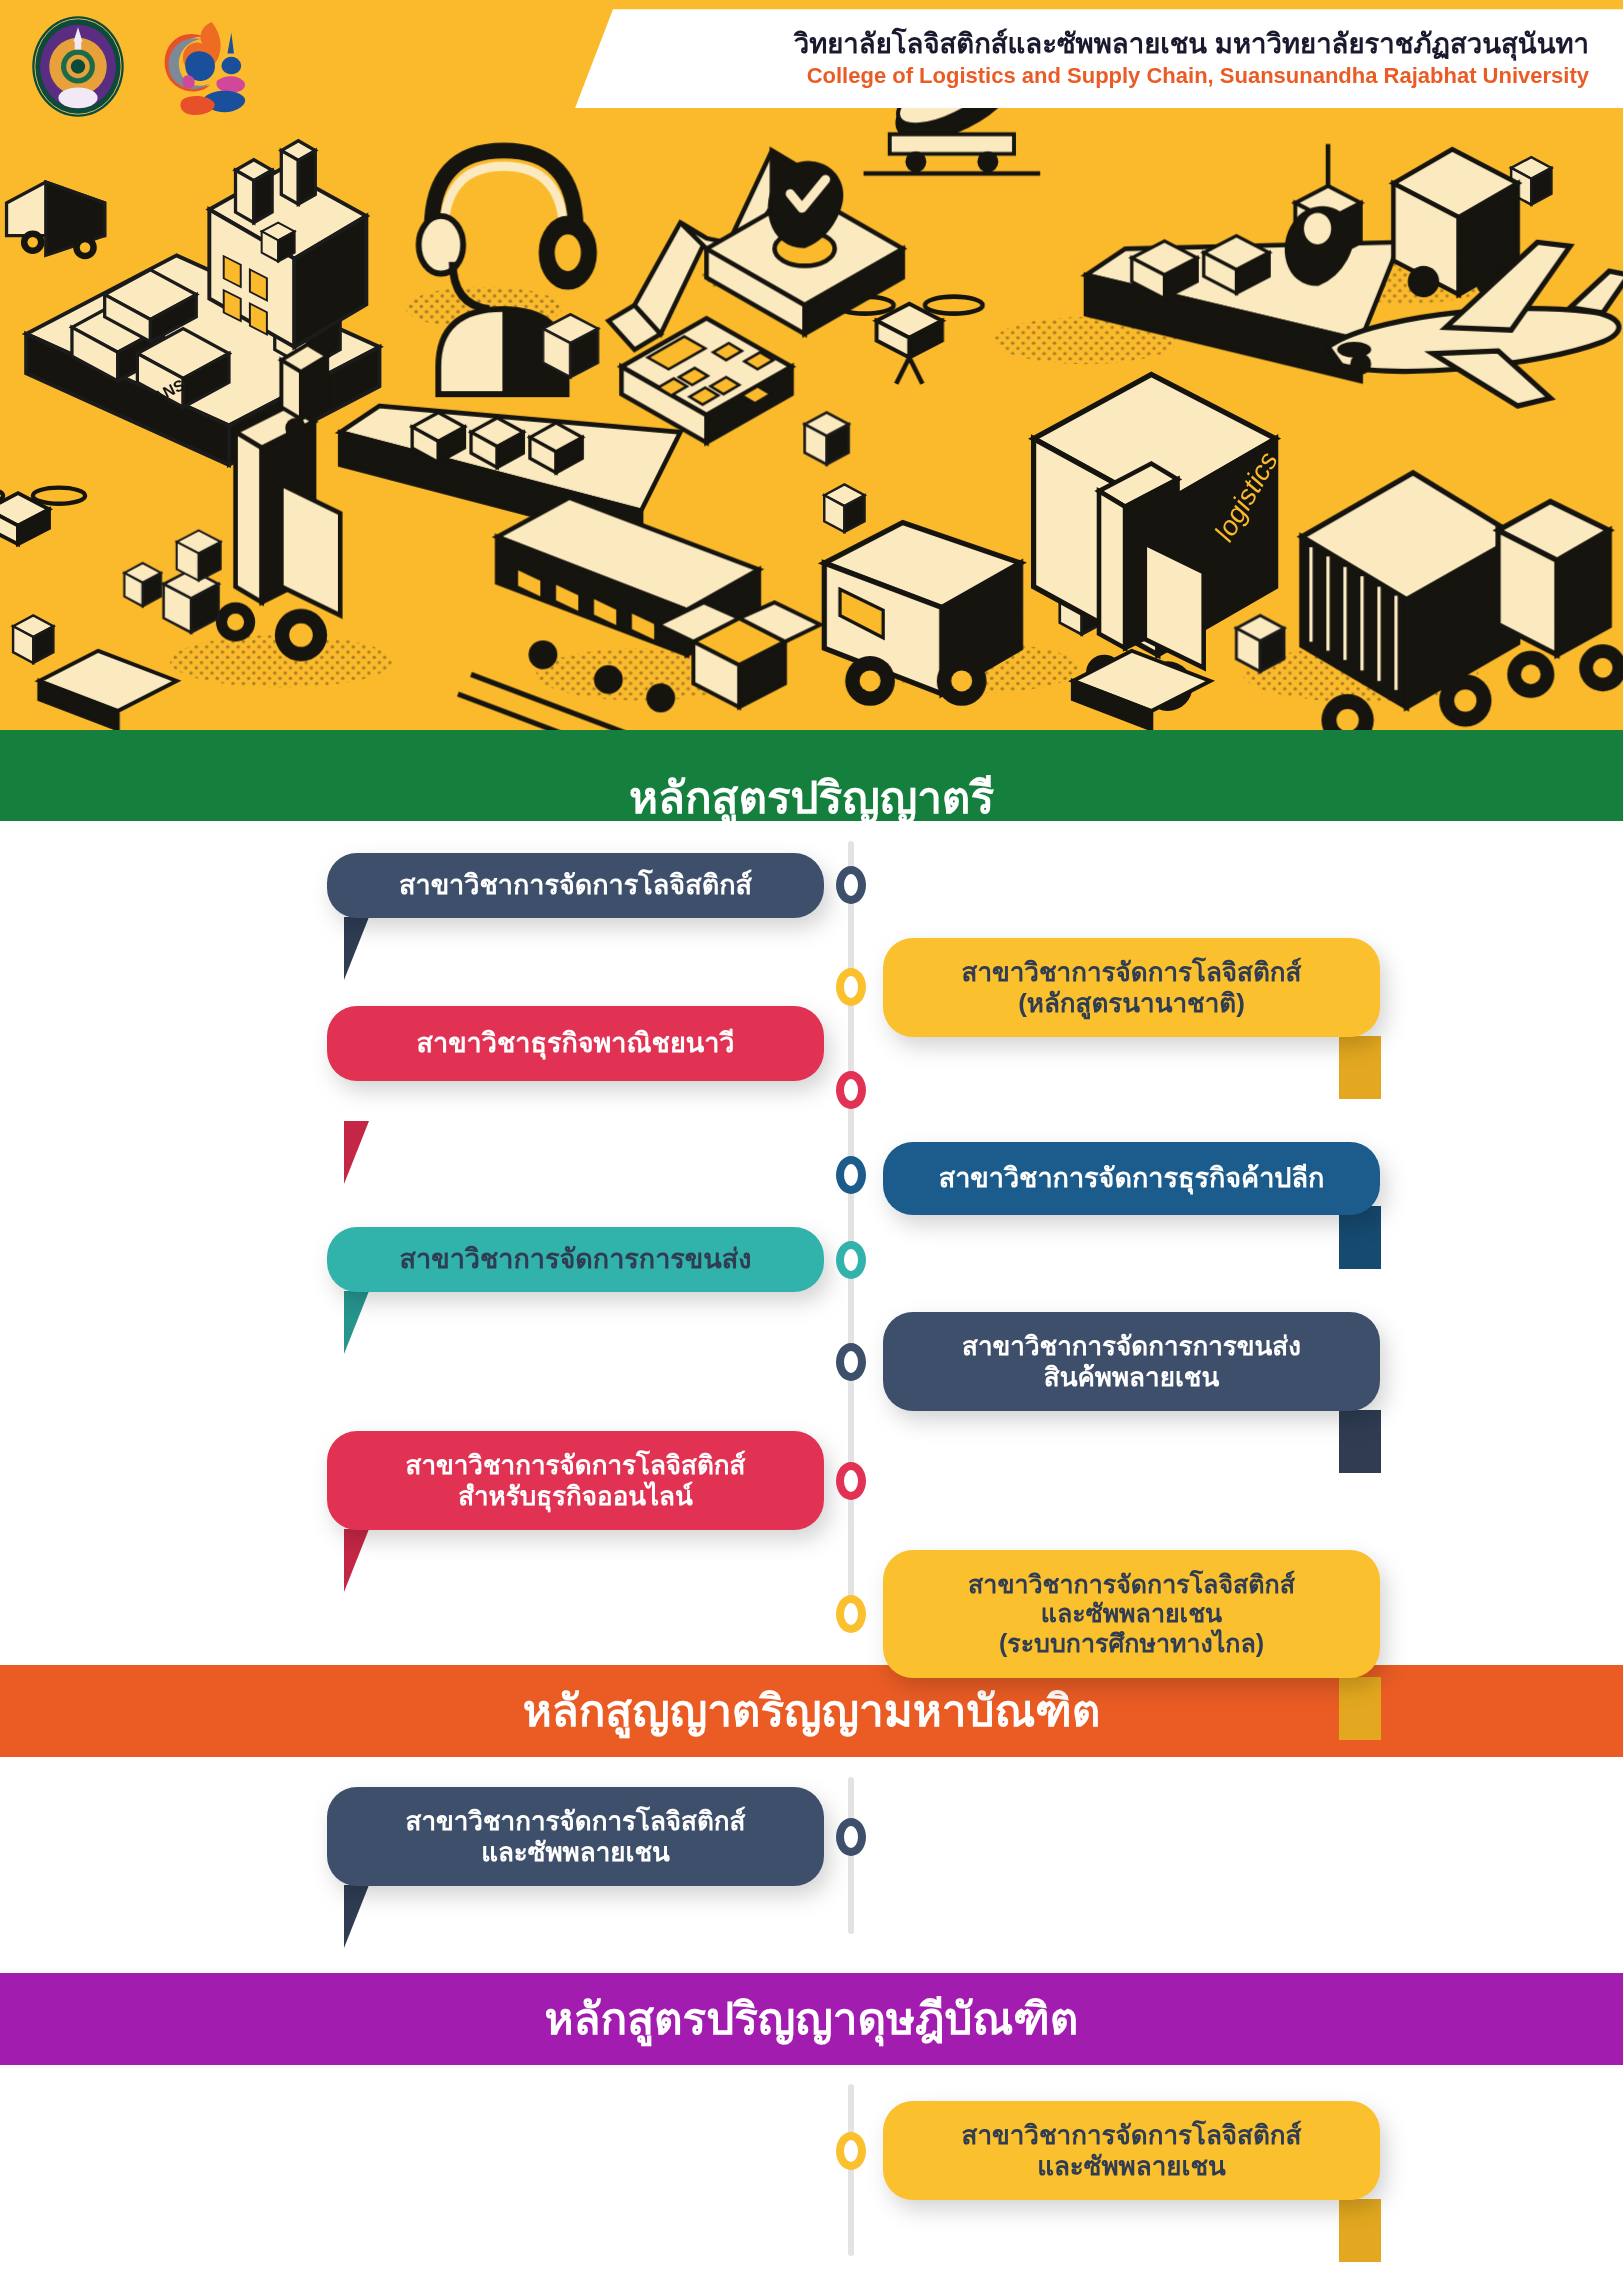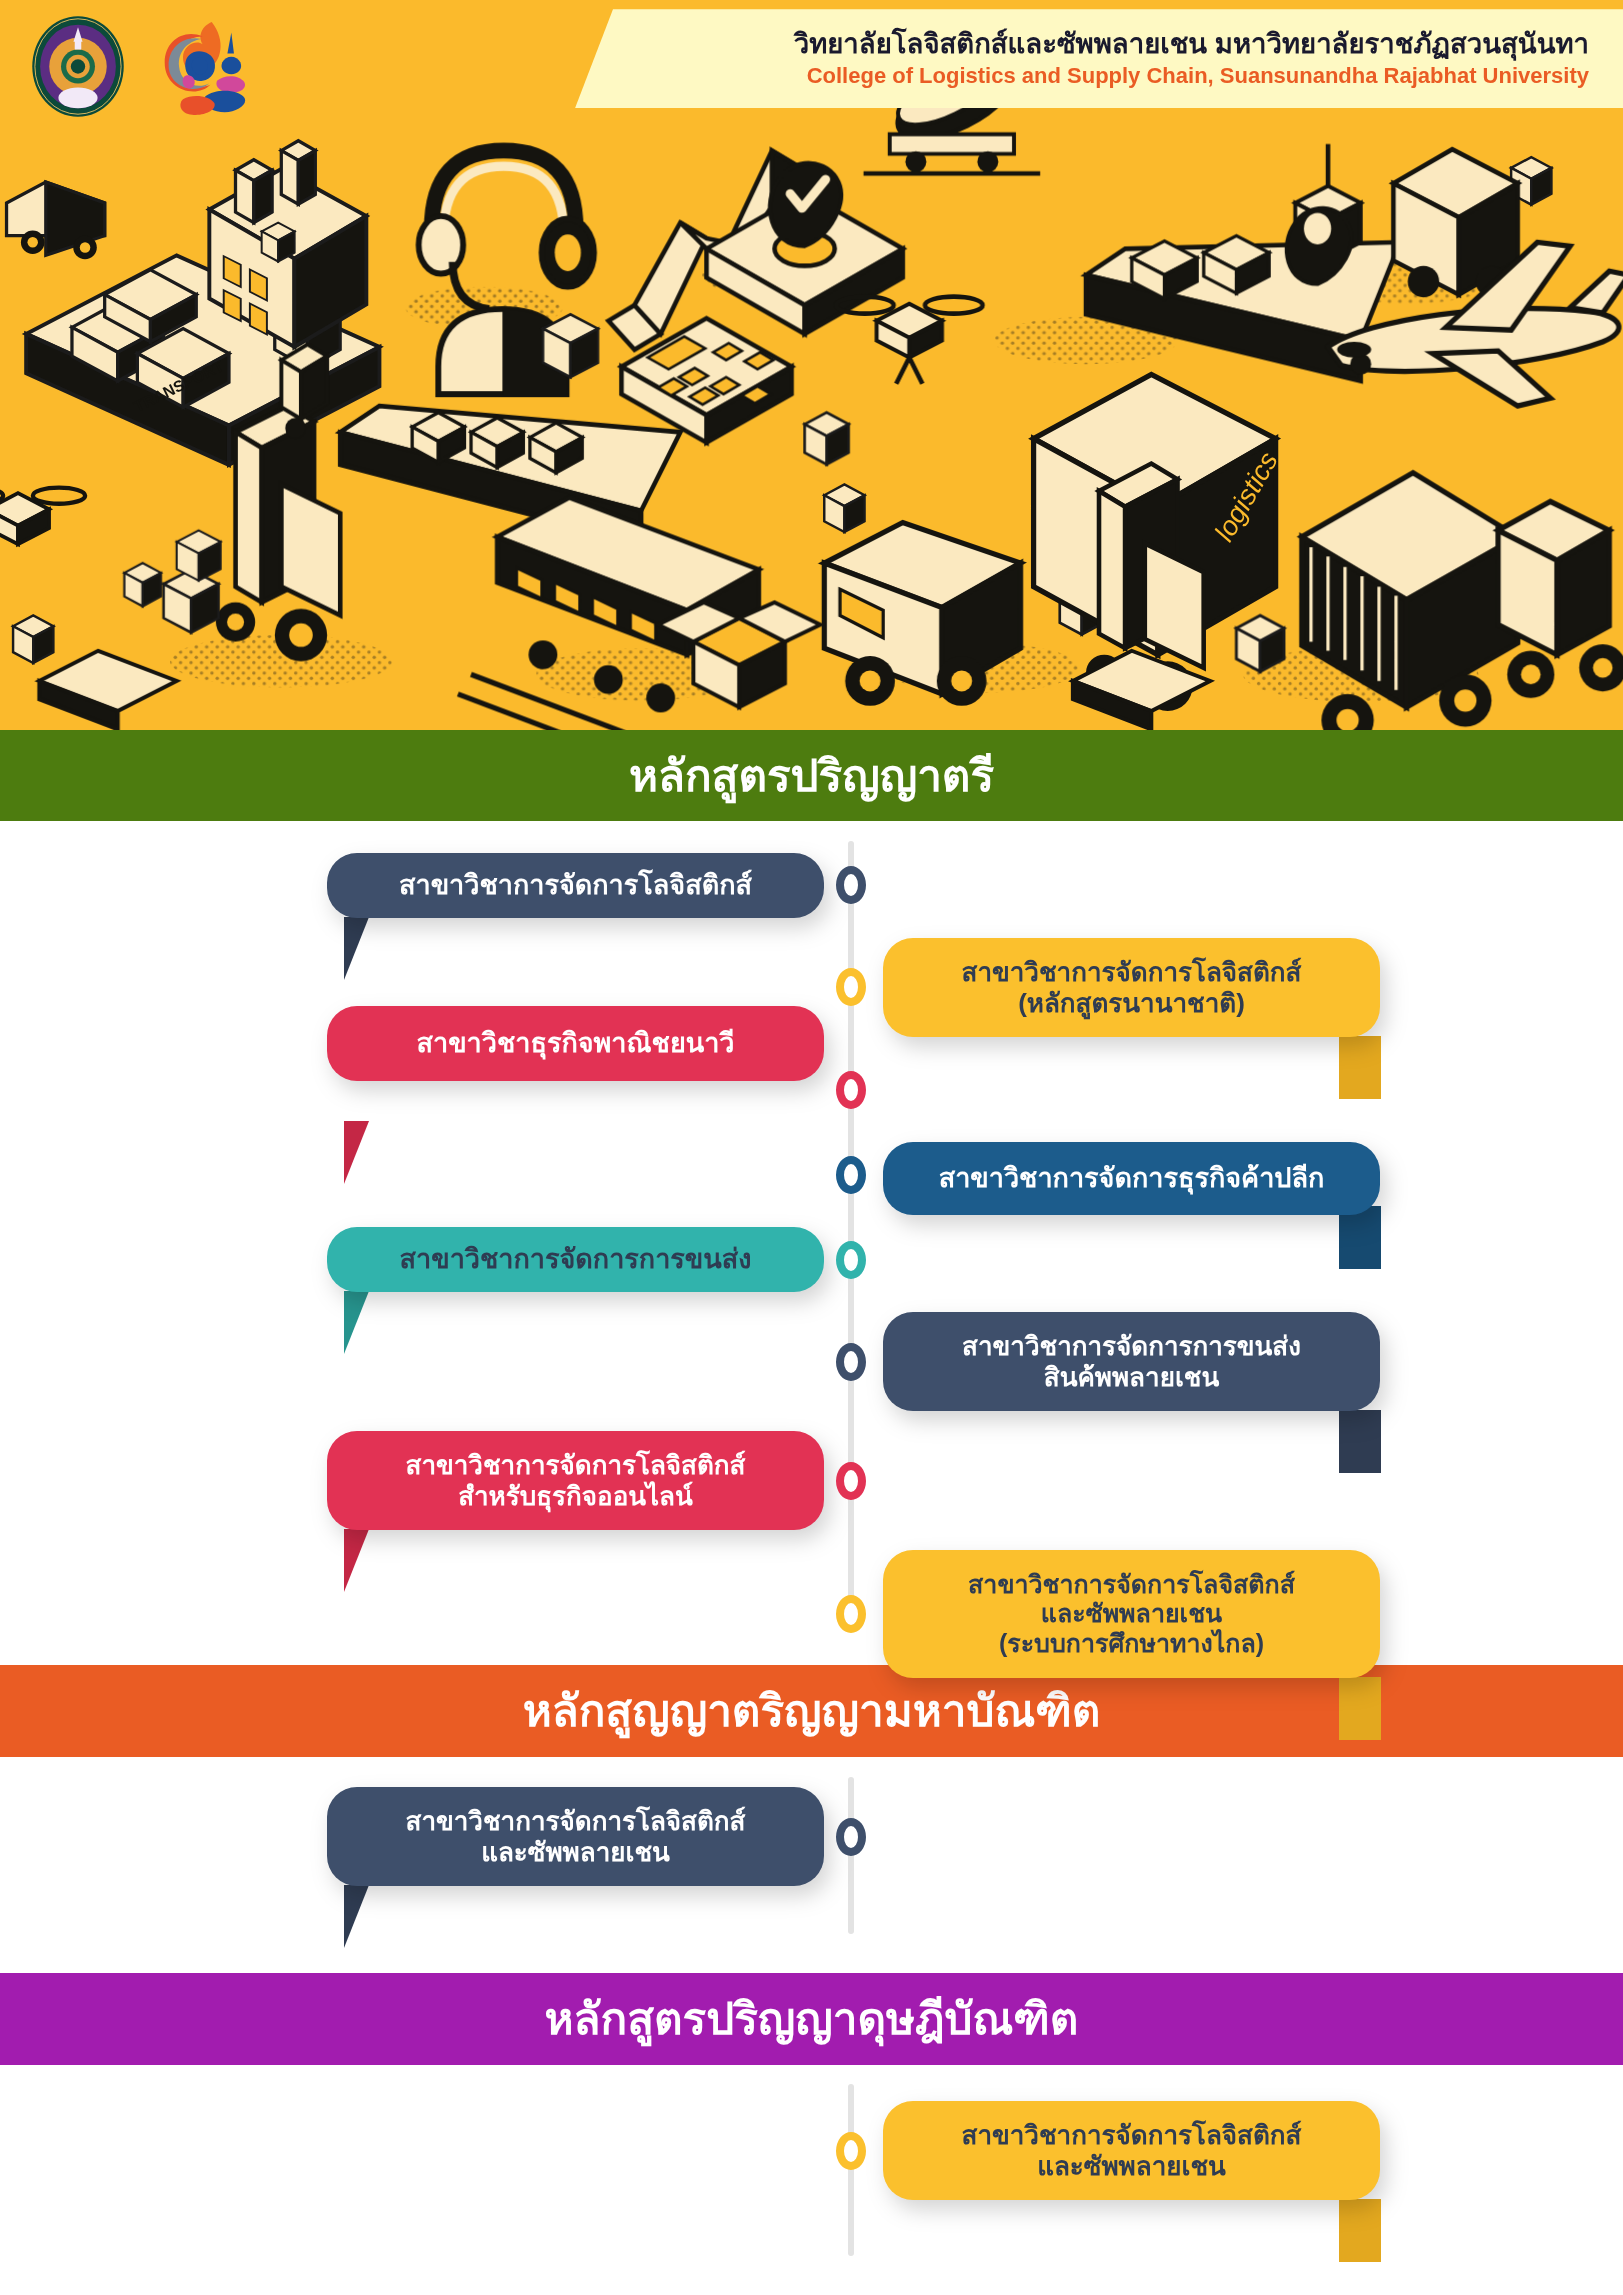--- a/index.html
+++ b/index.html
@@ -20,21 +20,21 @@
   .hero-art{position:absolute;left:0;top:0;width:1623px;height:730px;}
 
   
   .logo-row{position:absolute;left:29.4px;top:14.4px;display:flex;align-items:center;gap:22px;z-index:6;}
   .seal{width:98px;height:105px;position:relative;}
   .emblem{width:98px;height:105px;position:relative;}
 
   
   .banner{
     position:absolute;right:0;top:9.2px;height:99px;
-    background:#fef9c3;z-index:7;
+    background:#ffffff;z-index:7;
     padding:9.2px 34px 9.2px 79px;
     box-sizing:border-box;
     display:flex;flex-direction:column;justify-content:center;align-items:flex-end;
     clip-path:polygon(38px 0, 100% 0, 100% 100%, 0 100%);
   }
   .banner-th{
     font-size:27.5px;font-weight:bold;color:#1a1a2e;letter-spacing:0px;
     line-height:1.15;white-space:nowrap;
   }
   .banner-en{
@@ -478,21 +478,21 @@
       </div>
     </div>
 
     <div class="banner" id="banner" style="width: 1048px;">
       <div class="banner-th">วิทยาลัยโลจิสติกส์และซัพพลายเชน มหาวิทยาลัยราชภัฏสวนสุนันทา</div>
       <div class="banner-en">College of Logistics and Supply Chain, Suansunandha Rajabhat University</div>
     </div>
   </div>
 
   <div id="sections-root">
-      <div class="section-bar" style="top: 730px; height: 92px; background: #4d7c0f;">
+      <div class="section-bar" style="top: 730px; height: 92px; background: #15803d; align-items: flex-end;">
         <div class="title">หลักสูตรปริญญาตรี</div>
       </div>
       <div style="position: absolute; left: 0px; width: 1623px; top: 821px; height: 844px; background: rgb(255, 255, 255);"></div>
       <div class="tl-line" style="left: 848px; top: 841px; height: 785px; background: rgb(227, 227, 227);"></div>
       <div style="position: absolute; left: 0px; top: 0px; width: 1623px; height: 0px;">
         <div class="bubble one" style="background: rgb(62, 79, 107); color: rgb(255, 255, 255); width: 497px; height: 65px; top: 853px; left: 327px;">
           <div class="txt">
             <div>สาขาวิชาการจัดการโลจิสติกส์</div>
           </div>
         </div>

